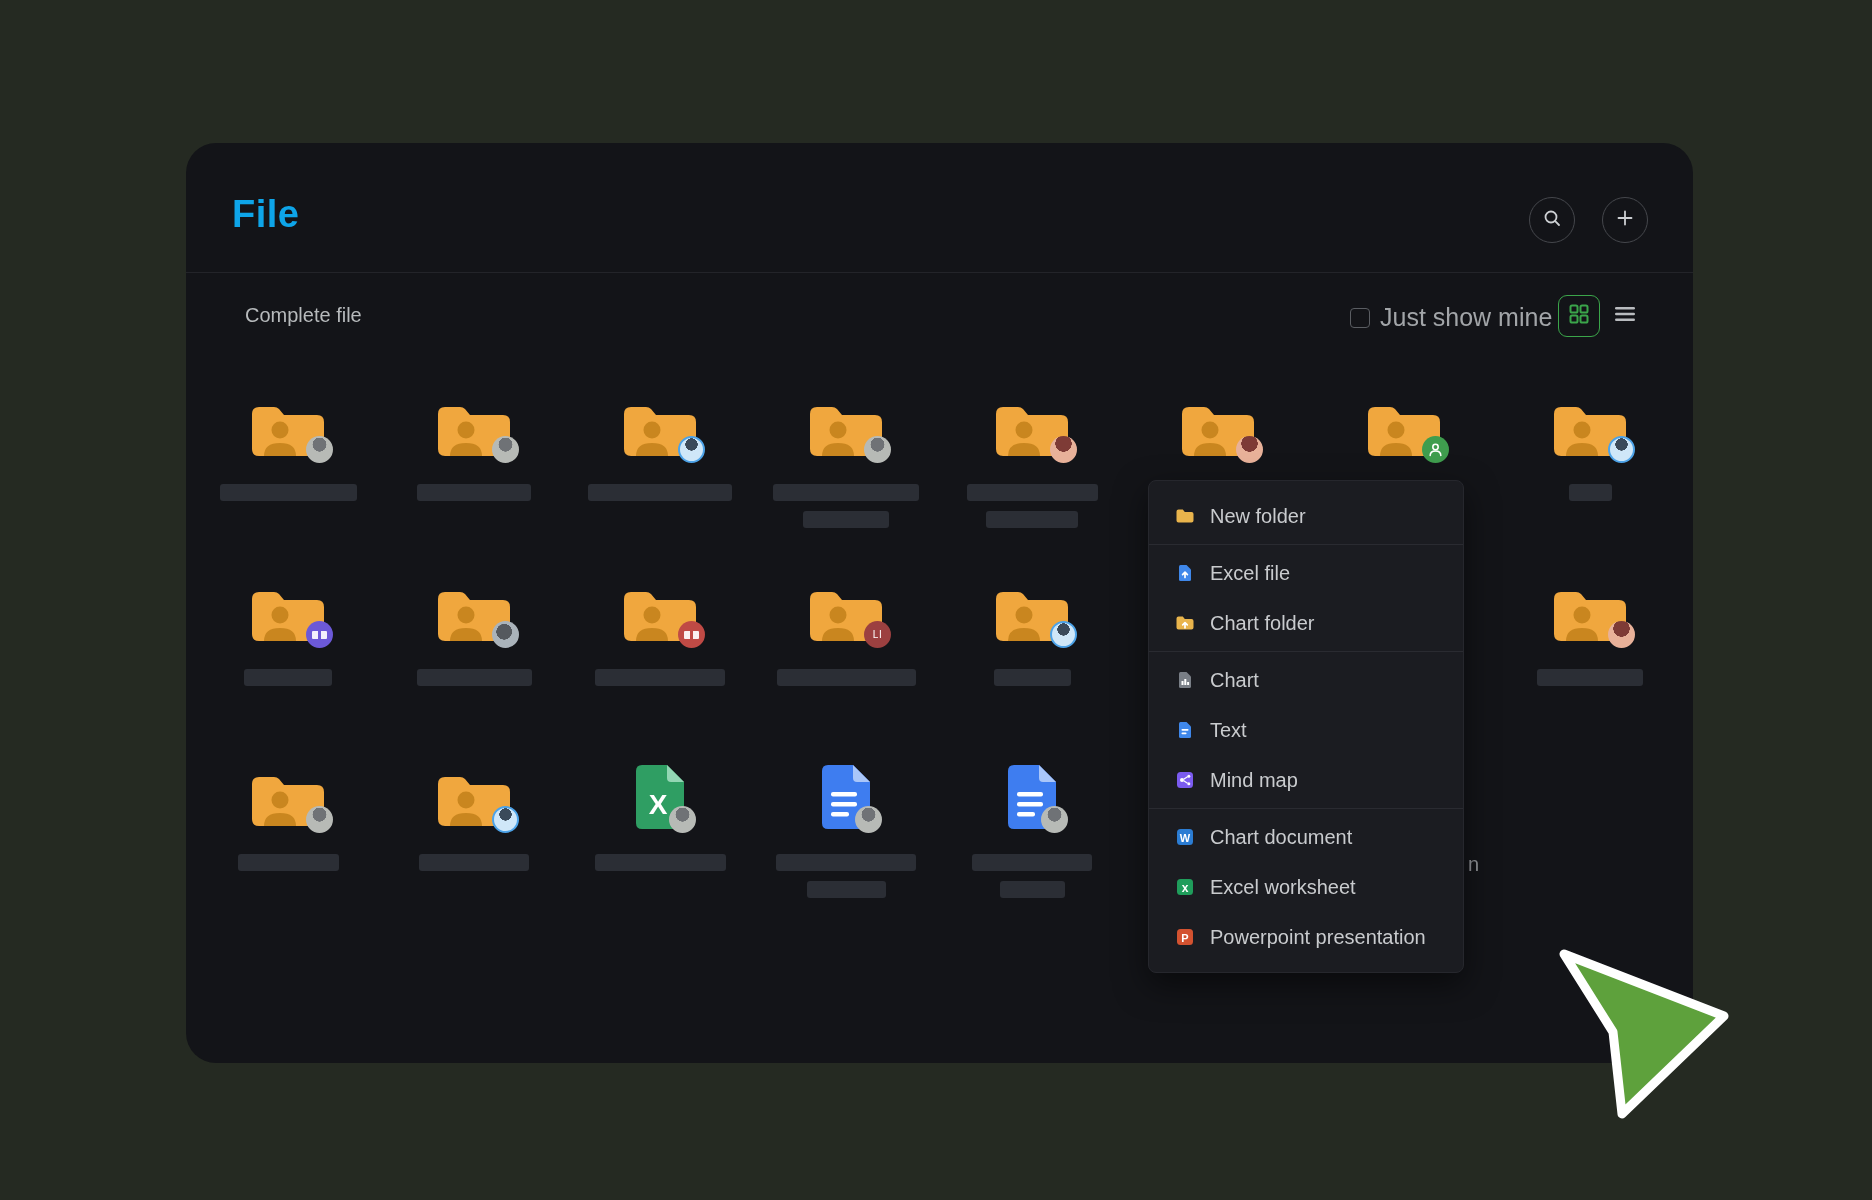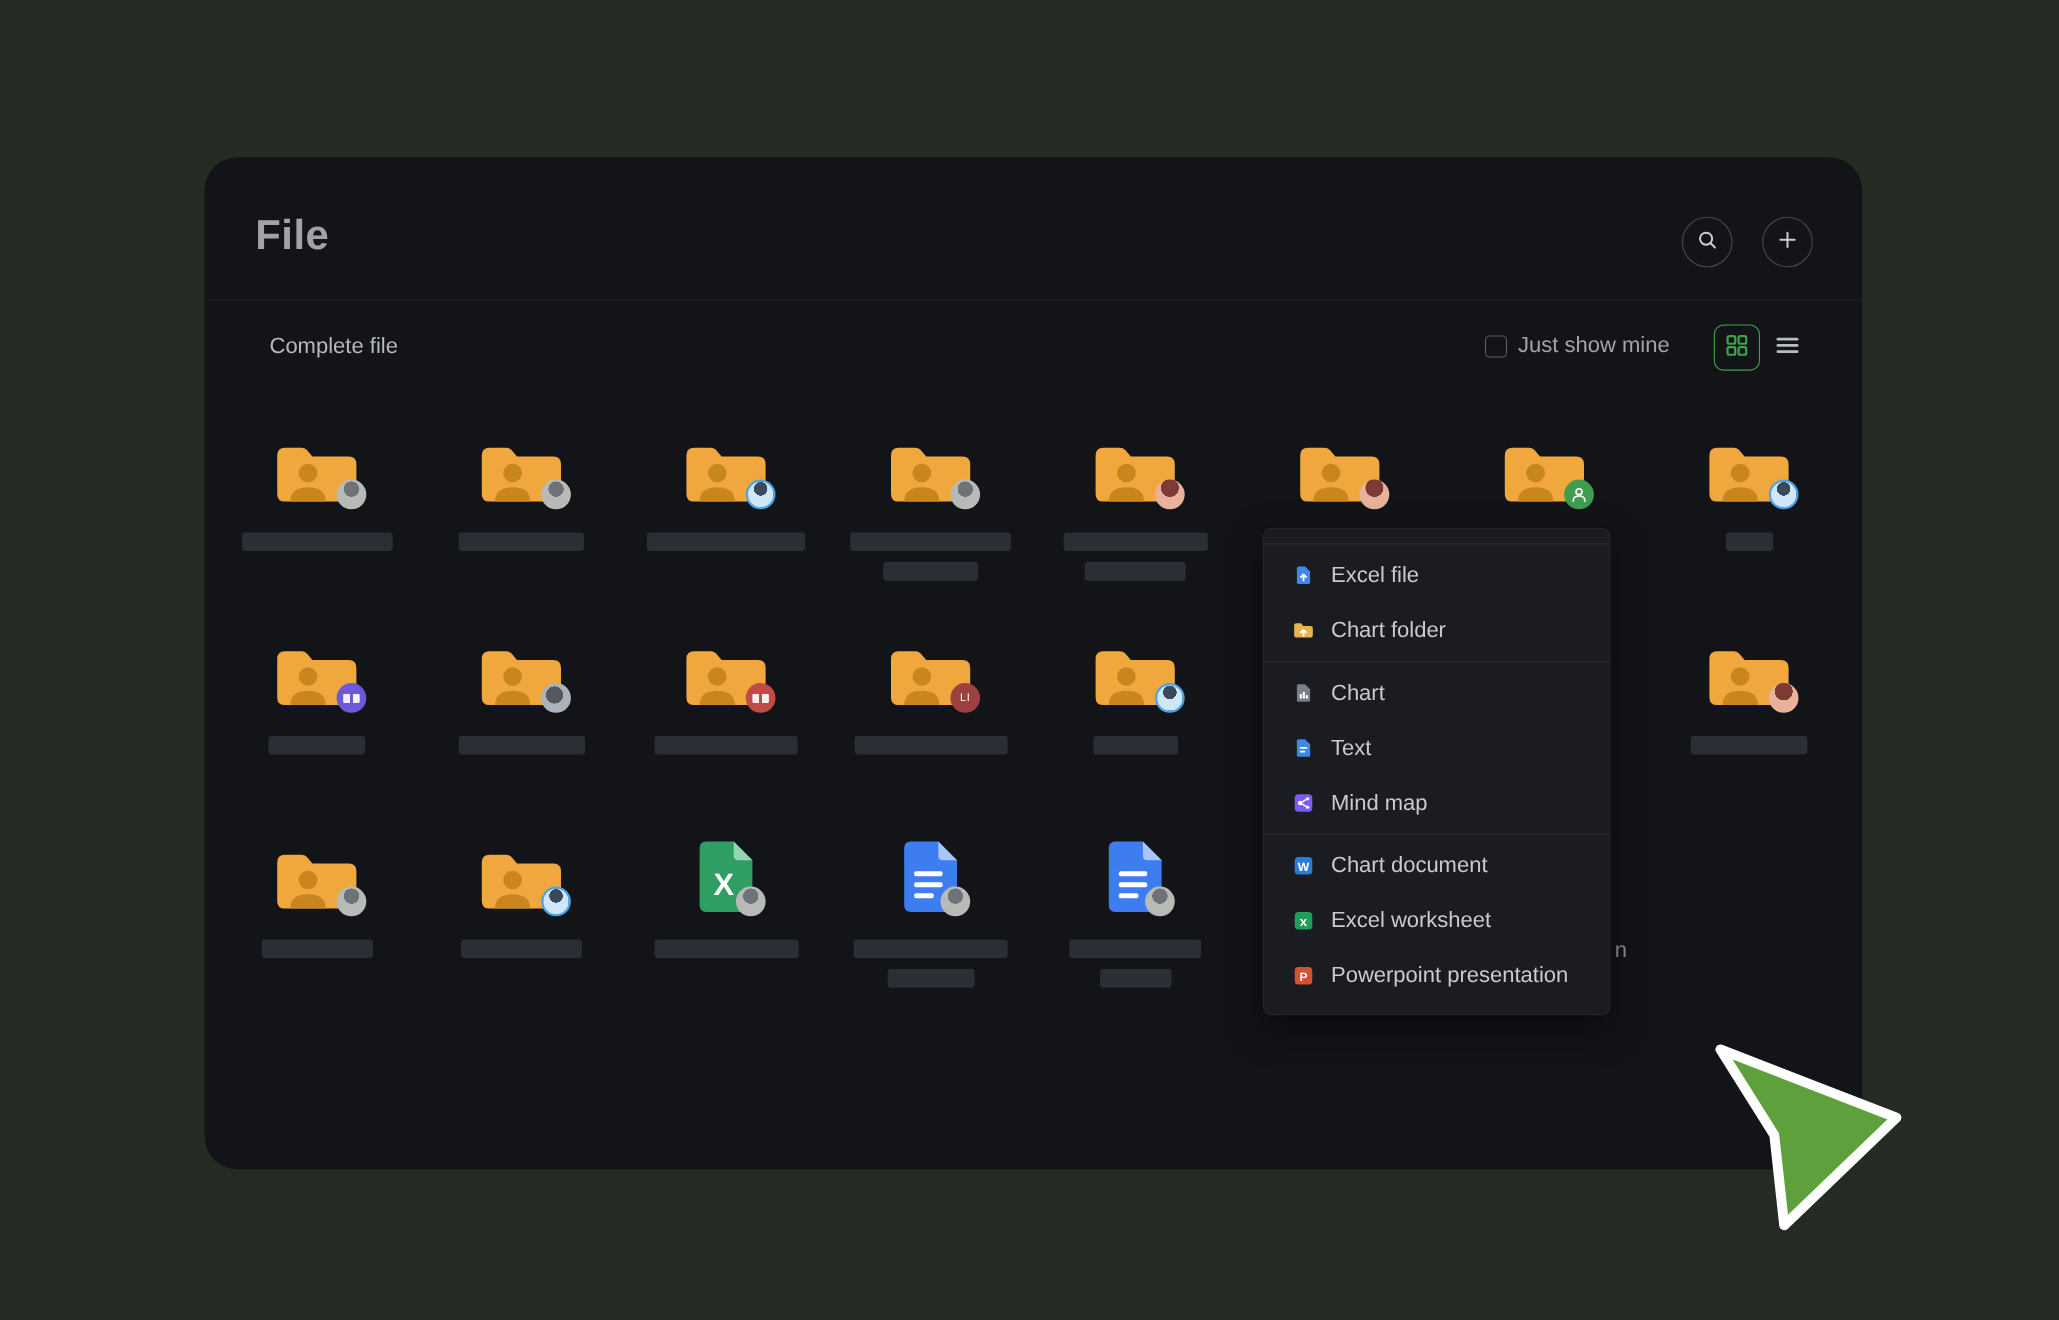--- a/index.html
+++ b/index.html
@@ -8,33 +8,33 @@
     background:#252a22;
     font-family:"Liberation Sans",sans-serif;
     -webkit-font-smoothing:antialiased;
   }
   .window{
     position:absolute;left:186px;top:143px;width:1507px;height:920px;
     background:#131418;border-radius:30px;overflow:hidden;
   }
   .page-title{
     position:absolute;left:46px;top:50px;font-size:38px;font-weight:bold;
-    color:#a3a3a3;letter-spacing:.5px;
+    color:#0ea5e9;letter-spacing:.5px;
   }
   .icon-btn{
     position:absolute;width:46px;height:46px;border:1.5px solid #45474c;border-radius:50%;
     display:flex;align-items:center;justify-content:center;background:transparent;cursor:pointer;box-sizing:border-box;
   }
   .btn-search{left:1343px;top:54px;}
   .btn-add{left:1416px;top:54px;}
   .header-divider{position:absolute;left:0;right:0;top:129px;height:1px;background:#232429;}
   .section-label{position:absolute;left:59px;top:161px;font-size:20px;color:#b7babc;}
   .filter{position:absolute;left:1164px;top:160px;display:flex;align-items:center;gap:10px;}
   .checkbox{width:20px;height:20px;border:1.5px solid #5a5d62;border-radius:4px;background:transparent;box-sizing:border-box;cursor:pointer;}
-  .filter-label{font-size:20px;color:#a2a5a8;}
+  .filter-label{font-size:25px;color:#a2a5a8;}
   .view-grid-btn{
     position:absolute;left:1372px;top:152px;width:42px;height:42px;border:1.5px solid #3ba54a;
     border-radius:9px;display:flex;align-items:center;justify-content:center;box-sizing:border-box;cursor:pointer;
   }
   .view-list-btn{position:absolute;left:1424px;top:160px;width:30px;height:26px;display:flex;align-items:center;justify-content:center;cursor:pointer;}
 
   .file-grid{position:absolute;inset:0;}
   .grid-item{position:absolute;width:176px;cursor:pointer;}
   .icon-wrap{position:relative;height:72px;display:flex;justify-content:center;align-items:flex-end;}
   .badge{
@@ -384,20 +384,28 @@
         <div class="bars">
           <div class="bar" style="width: 120px;"></div>
           <div class="bar" style="width: 65px;"></div>
         </div>
       </div>
     </div>
 
   <div class="occluded-text">n</div>
 
   <div class="context-menu">
+      <div class="menu-item">
+        <span class="menu-ic">
+          <svg width="20" height="20" viewBox="0 0 20 20">
+            <path d="M1.5 5.5 Q1.5 3.5 3.5 3.5 H7.8 L9.8 6 H16.5 Q18.5 6 18.5 8 V14.5 Q18.5 16.5 16.5 16.5 H3.5 Q1.5 16.5 1.5 14.5 Z" fill="#e9b44c"></path>
+          </svg>
+        </span>
+        <span>New folder</span>
+      </div>
       <div class="menu-divider"></div>
       <div class="menu-item">
         <span class="menu-ic">
           <svg width="20" height="20" viewBox="0 0 20 20">
             <path d="M4 3.5 Q4 2 5.5 2 H11.5 L16 6.5 V16.5 Q16 18 14.5 18 H5.5 Q4 18 4 16.5 Z" fill="#3f87ea"></path>
             <path d="M10 14.5 V9.5 M7.6 11.6 L10 9.2 L12.4 11.6" stroke="#fff" stroke-width="1.7" fill="none" stroke-linecap="round" stroke-linejoin="round"></path>
           </svg>
         </span>
         <span>Excel file</span>
       </div>

